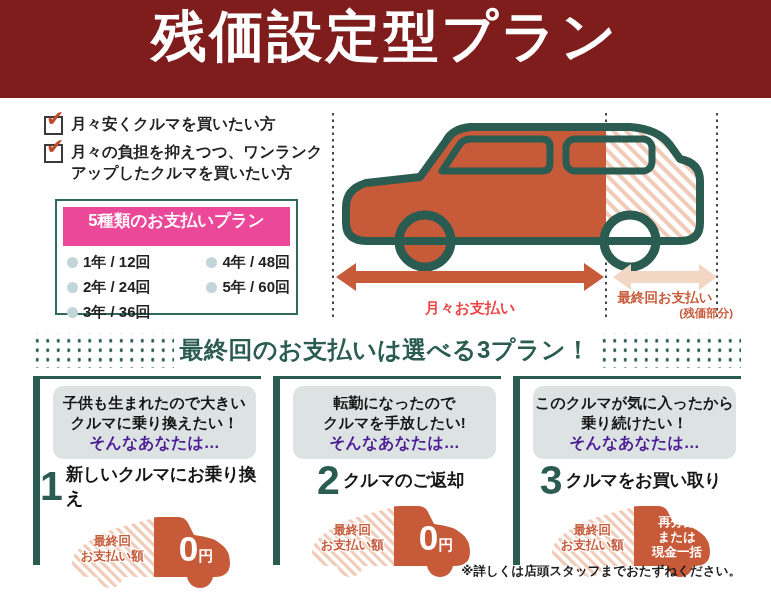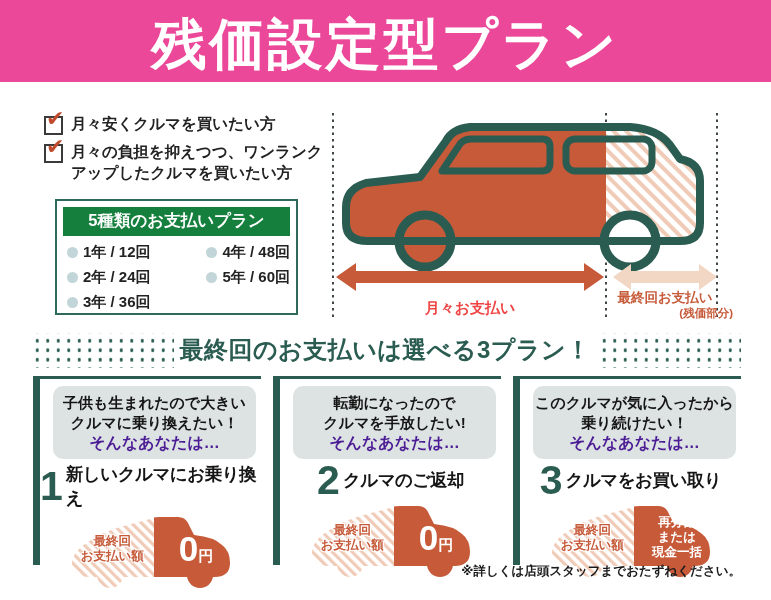--- a/index.html
+++ b/index.html
@@ -3,41 +3,41 @@
 <meta charset="utf-8">
 <style>
   html,body{margin:0;padding:0;}
   body{
     width:771px;height:600px;position:relative;overflow:hidden;background:#ffffff;
     font-family:"Liberation Sans","DejaVu Sans",sans-serif;
     -webkit-font-smoothing:antialiased;
   }
   
   .header{
-    position:absolute;left:0;top:0;width:771px;height:82px;background:#ec4899;
-    display:flex;align-items:flex-end;justify-content:center;
+    position:absolute;left:0;top:0;width:771px;height:98px;background:#7f1d1d;
+    display:flex;align-items:flex-start;justify-content:center;
   }
   .header h1{
     margin:0;color:#ffffff;font-size:55px;font-weight:900;letter-spacing:3px;
   }
   
   .checklist{position:absolute;left:44px;top:114px;width:290px;}
   .check-item{display:flex;align-items:flex-start;margin-bottom:7px;}
   .cb{width:15px;height:15px;border:2.5px solid #3a3a3a;position:relative;flex:0 0 auto;margin-top:2px;background:#fff;}
   .cb .mark{position:absolute;left:0px;top:-10px;color:#BF4B2C;font-size:22px;font-weight:bold;line-height:1;}
   .check-item .txt{margin-left:8px;font-size:15.5px;font-weight:bold;color:#222;line-height:1.35;}
   .check-item .txt span{display:block;}
   
   .plan-box{
     position:absolute;left:55px;top:199px;width:243px;height:116px;
     border:2px solid #2F6A5C;background:#fff;box-sizing:border-box;
   }
   .plan-box .pb-title{
-    margin:6px 6px 7px 6px;background:#15803d;color:#fff;text-align:center;
-    font-size:16.5px;font-weight:bold;padding:3px 0 4px;
+    margin:6px 6px 7px 6px;background:#ec4899;color:#fff;text-align:center;
+    font-size:16.5px;font-weight:bold;padding:3px 0 14px;
   }
   .pb-options{
     display:grid;grid-template-columns:1fr;grid-template-rows:repeat(3,auto);
     grid-auto-flow:column;margin:0 6px 0 10px;row-gap:6px;
   }
   .opt{display:flex;align-items:center;font-size:15px;font-weight:bold;color:#222;}
   .opt .dot{width:11px;height:11px;border-radius:50%;background:#C2D5D8;margin-right:5px;flex:0 0 auto;}
   
   .car-stage{position:absolute;left:330px;top:105px;width:390px;height:215px;}
   .arrow-label-monthly{

